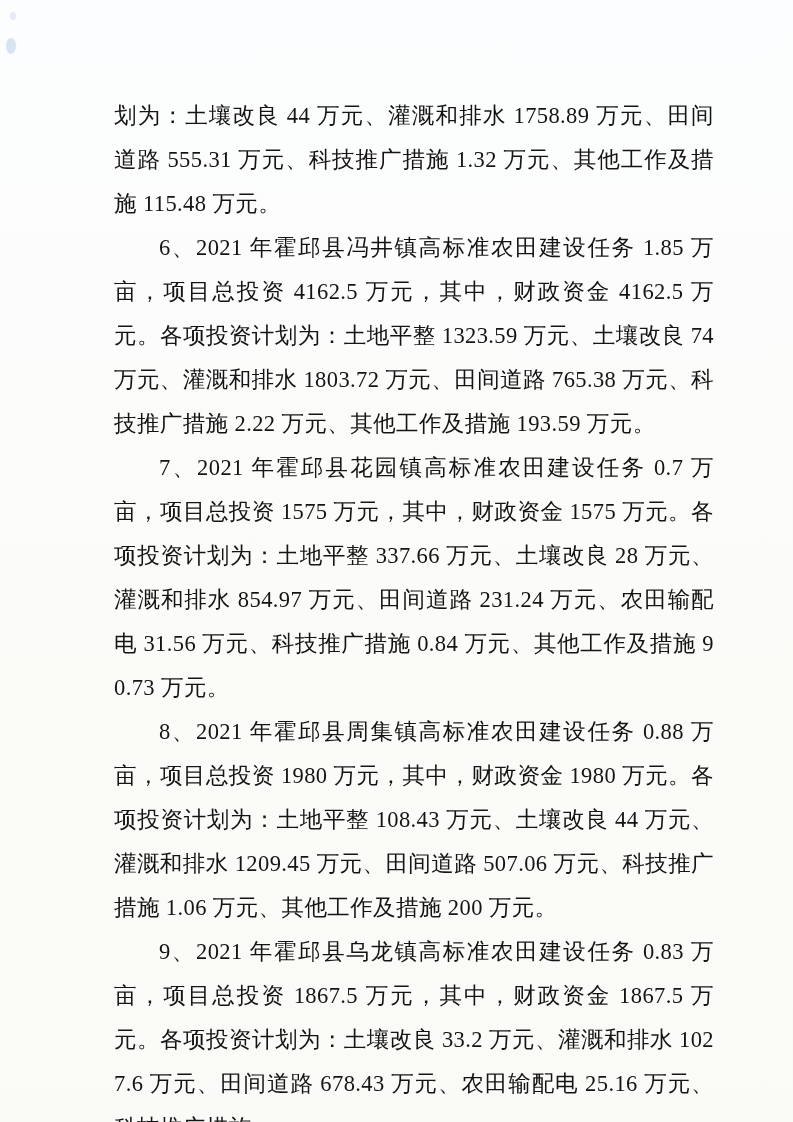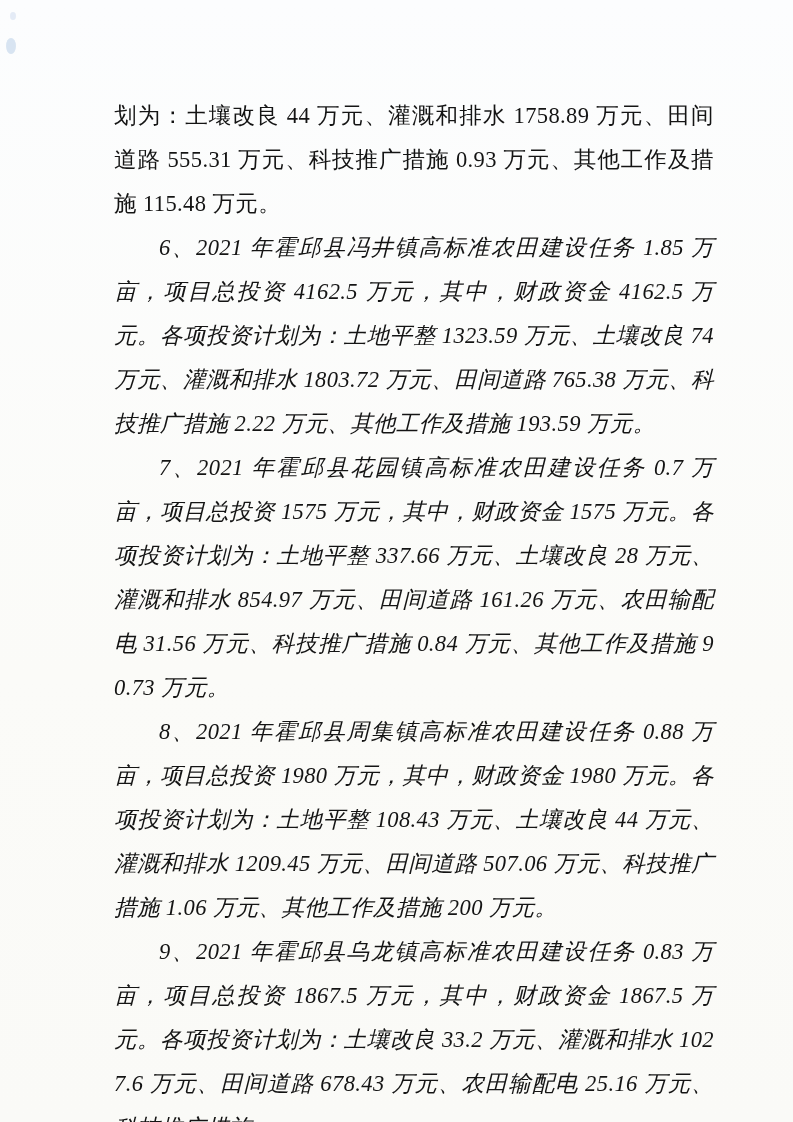--- a/index.html
+++ b/index.html
@@ -45,32 +45,31 @@
       text-align: justify;
       text-justify: inter-ideograph;
       letter-spacing: 0.4px;
       word-break: break-all;
     }
     .paragraph {
       margin: 0;
     }
     .paragraph.indent {
       text-indent: 2em;
-      font-style: italic;
     }
   </style>
 </head>
 <body>
 
 <div class="page">
 
   <span class="scan-artifact artifact-1"></span>
   <span class="scan-artifact artifact-2"></span>
 
   <div class="text-block">
-    <p class="paragraph">划为：土壤改良 44 万元、灌溉和排水 1758.89 万元、田间道路 555.31 万元、科技推广措施 0.93 万元、其他工作及措施 115.48 万元。</p>
+    <p class="paragraph">划为：土壤改良 44 万元、灌溉和排水 1758.89 万元、田间道路 555.31 万元、科技推广措施 1.32 万元、其他工作及措施 115.48 万元。</p>
     <p class="paragraph indent">6、2021 年霍邱县冯井镇高标准农田建设任务 1.85 万亩，项目总投资 4162.5 万元，其中，财政资金 4162.5 万元。各项投资计划为：土地平整 1323.59 万元、土壤改良 74 万元、灌溉和排水 1803.72 万元、田间道路 765.38 万元、科技推广措施 2.22 万元、其他工作及措施 193.59 万元。</p>
-    <p class="paragraph indent">7、2021 年霍邱县花园镇高标准农田建设任务 0.7 万亩，项目总投资 1575 万元，其中，财政资金 1575 万元。各项投资计划为：土地平整 337.66 万元、土壤改良 28 万元、灌溉和排水 854.97 万元、田间道路 161.26 万元、农田输配电 31.56 万元、科技推广措施 0.84 万元、其他工作及措施 90.73 万元。</p>
+    <p class="paragraph indent">7、2021 年霍邱县花园镇高标准农田建设任务 0.7 万亩，项目总投资 1575 万元，其中，财政资金 1575 万元。各项投资计划为：土地平整 337.66 万元、土壤改良 28 万元、灌溉和排水 854.97 万元、田间道路 231.24 万元、农田输配电 31.56 万元、科技推广措施 0.84 万元、其他工作及措施 90.73 万元。</p>
     <p class="paragraph indent">8、2021 年霍邱县周集镇高标准农田建设任务 0.88 万亩，项目总投资 1980 万元，其中，财政资金 1980 万元。各项投资计划为：土地平整 108.43 万元、土壤改良 44 万元、灌溉和排水 1209.45 万元、田间道路 507.06 万元、科技推广措施 1.06 万元、其他工作及措施 200 万元。</p>
     <p class="paragraph indent">9、2021 年霍邱县乌龙镇高标准农田建设任务 0.83 万亩，项目总投资 1867.5 万元，其中，财政资金 1867.5 万元。各项投资计划为：土壤改良 33.2 万元、灌溉和排水 1027.6 万元、田间道路 678.43 万元、农田输配电 25.16 万元、科技推广措施</p>
   </div>
 
 </div>
 
 </body></html>

